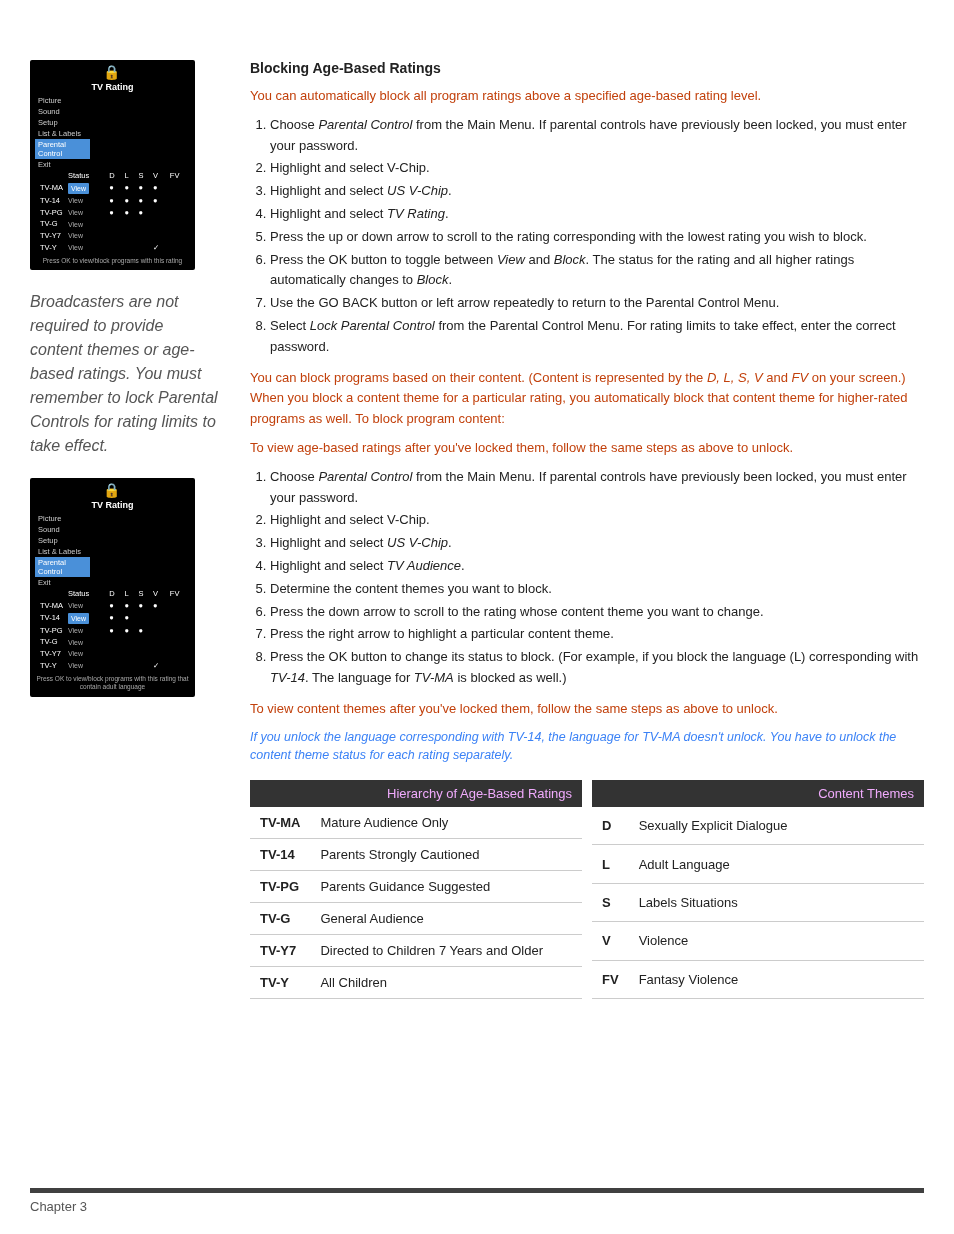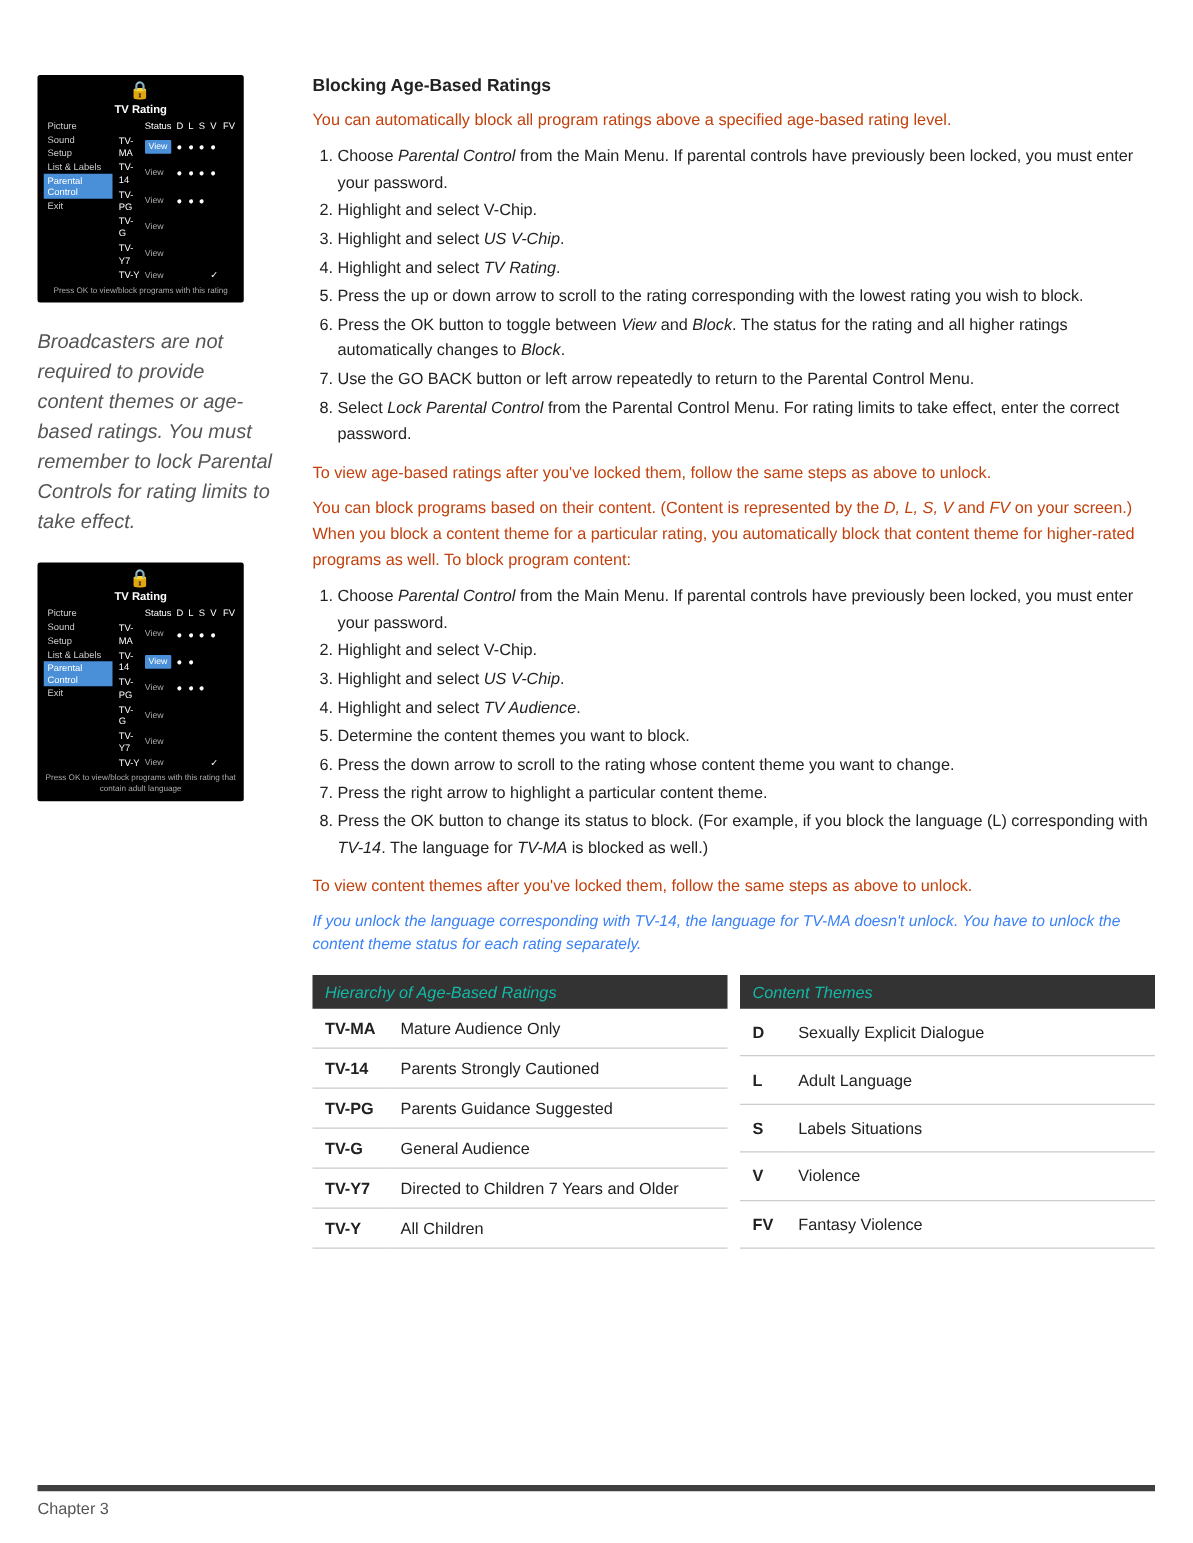--- a/index.html
+++ b/index.html
@@ -78,20 +78,21 @@
     .tv-rating-footer {
       font-size: 6.5px;
       color: #aaa;
       text-align: center;
       margin-top: 3px;
       line-height: 1.3;
     }
     
     .tv-menu {
       display: flex;
+      flex-direction: column;
     }
     .tv-menu-items {
       width: 55px;
       font-size: 7.5px;
     }
     .tv-menu-item {
       padding: 1px 3px;
       color: #ccc;
       font-size: 7.5px;
     }
@@ -151,25 +152,24 @@
       margin-top: 15px;
       margin-bottom: 20px;
     }
     .rating-table {
       flex: 1;
       border-collapse: collapse;
       font-size: 13px;
     }
     .rating-table th {
       background: #333;
-      color: #14b8a6;
-      font-style: italic;
+      color: #f0abfc;
       font-weight: normal;
       padding: 6px 10px;
-      text-align: left;
+      text-align: right;
       font-size: 13px;
     }
     .rating-table td {
       padding: 8px 10px;
       border-bottom: 1px solid #ccc;
       vertical-align: middle;
       font-size: 13px;
       color: #222;
     }
     .rating-table td:first-child {
@@ -391,23 +391,23 @@
         <li>Choose <span class="italic">Parental Control</span> from the Main Menu. If parental controls have previously been locked, you must enter your password.</li>
         <li>Highlight and select V-Chip.</li>
         <li>Highlight and select <span class="italic">US V-Chip</span>.</li>
         <li>Highlight and select <span class="italic">TV Rating</span>.</li>
         <li>Press the up or down arrow to scroll to the rating corresponding with the lowest rating you wish to block.</li>
         <li>Press the OK button to toggle between <span class="italic">View</span> and <span class="italic">Block</span>. The status for the rating and all higher ratings automatically changes to <span class="italic">Block</span>.</li>
         <li>Use the GO BACK button or left arrow repeatedly to return to the Parental Control Menu.</li>
         <li>Select <span class="italic">Lock Parental Control</span> from the Parental Control Menu. For rating limits to take effect, enter the correct password.</li>
       </ol>
 
+      <p>You can block programs based on their content. (Content is represented by the <span class="italic">D, L, S, V</span> and <span class="italic">FV</span> on your screen.) When you block a content theme for a particular rating, you automatically block that content theme for higher-rated programs as well. To block program content:</p>
+
       <p>To view age-based ratings after you've locked them, follow the same steps as above to unlock.</p>
-
-      <p>You can block programs based on their content. (Content is represented by the <span class="italic">D, L, S, V</span> and <span class="italic">FV</span> on your screen.) When you block a content theme for a particular rating, you automatically block that content theme for higher-rated programs as well. To block program content:</p>
 
       <ol>
         <li>Choose <span class="italic">Parental Control</span> from the Main Menu. If parental controls have previously been locked, you must enter your password.</li>
         <li>Highlight and select V-Chip.</li>
         <li>Highlight and select <span class="italic">US V-Chip</span>.</li>
         <li>Highlight and select <span class="italic">TV Audience</span>.</li>
         <li>Determine the content themes you want to block.</li>
         <li>Press the down arrow to scroll to the rating whose content theme you want to change.</li>
         <li>Press the right arrow to highlight a particular content theme.</li>
         <li>Press the OK button to change its status to block. (For example, if you block the language (L) corresponding with <span class="italic">TV-14</span>. The language for <span class="italic">TV-MA</span> is blocked as well.)</li>

